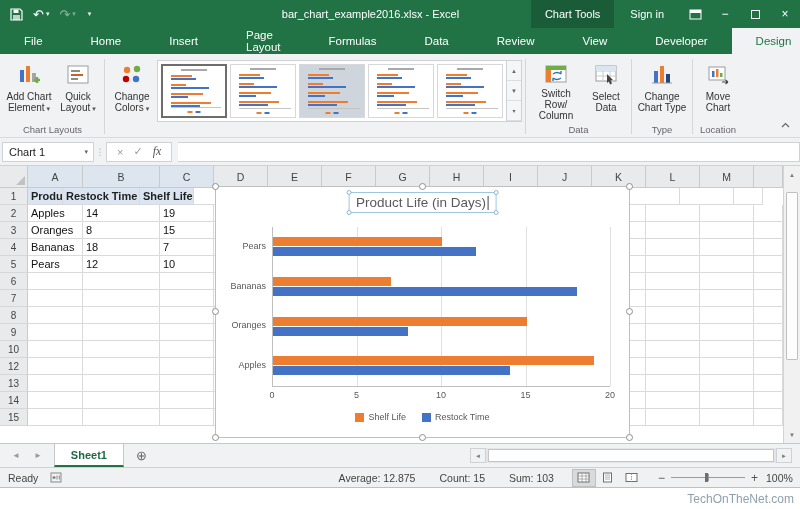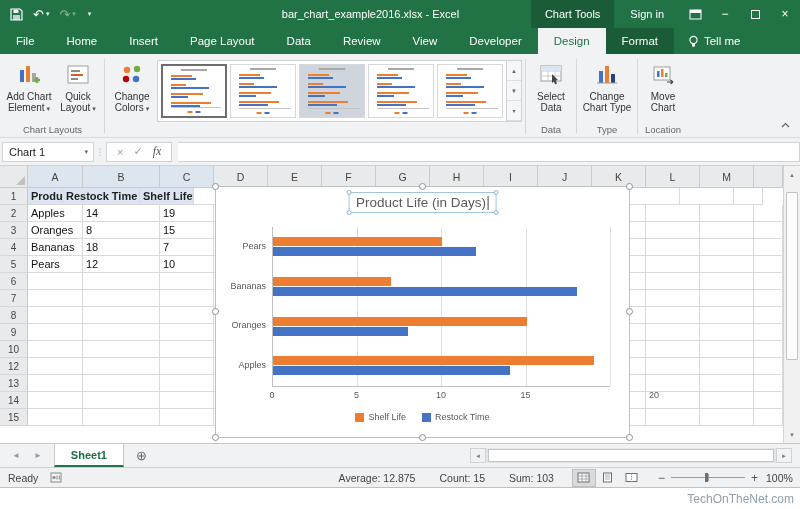--- a/index.html
+++ b/index.html
@@ -15,21 +15,21 @@
   .qat-btn.dim { opacity:.45; }
   .tb-title { flex:1; text-align:center; font-size:11px; color:#fff; padding-left:60px; }
   .tb-right { display:flex; align-items:center; height:100%; }
   .context-tools { background:#1a5c38; height:100%; display:flex; align-items:center; padding:0 14px; font-size:11px; }
   .signin { padding:0 16px; font-size:11px; }
   .winbtn { width:30px; height:100%; display:flex; align-items:center; justify-content:center; font-size:12px; }
   .max-box { width:9px; height:9px; border:1px solid #fff; display:inline-block; }
 
   
   .tabrow { height:26px; background:#217346; display:flex; align-items:stretch; font-size:11.5px; color:#fff; flex:0 0 auto; }
-  .tab { display:flex; align-items:center; padding:0 16px; cursor:default; }
+  .tab { display:flex; align-items:center; padding:0 24px; cursor:default; }
   .tab.active { background:#f1f2f4; color:#217346; }
   .tab.contextual { background:#1a5c38; }
   .tellme { display:flex; align-items:center; gap:5px; padding:0 14px; }
   .spacer { flex:1; }
   .share { display:flex; align-items:center; gap:5px; padding:0 14px; }
 
   
   .ribbon { height:84px; background:#f1f2f4; border-bottom:1px solid #d8dadd; display:flex; align-items:stretch; padding:2px 2px 0 2px; flex:0 0 auto; position:relative; }
   .rgroup { display:flex; flex-direction:column; padding:1px 2px 0 2px; }
   .gbody { flex:1; display:flex; align-items:flex-start; gap:1px; }
@@ -172,20 +172,21 @@
         </span>
       <span class="winbtn">×</span>
     </div>
   </div>
 
   <div class="tabrow">
     <span class="tab">File</span>
     <span class="tab">Home</span>
     <span class="tab">Insert</span>
     <span class="tab">Page Layout</span>
+    <span class="tab">Formulas</span>
     <span class="tab">Data</span>
     <span class="tab">Review</span>
     <span class="tab">View</span>
     <span class="tab">Developer</span>
     <span class="tab active">Design</span>
     <span class="tab contextual">Format</span>
     <span class="tellme">
       <svg width="11" height="13" viewBox="0 0 11 13">
           <circle cx="5.5" cy="5" r="3.6" fill="none" stroke="#fff" stroke-width="1.1"></circle>
           <rect x="4" y="9" width="3" height="2.6" fill="#fff"></rect>
@@ -326,20 +327,31 @@
             <span>▼</span>
             <span>▾</span>
           </div>
         </div>
       </div>
     </div>
     <div class="gsep"></div>
 
     <div class="rgroup">
       <div class="gbody">
+        <div class="bigbtn w52">
+          <span class="bicon">
+            <svg width="26" height="26" viewBox="0 0 26 26">
+                <rect x="3" y="5" width="20" height="16" fill="#fff" stroke="#9b9b9b"></rect>
+                <rect x="3" y="5" width="20" height="4" fill="#70AD47"></rect>
+                <rect x="3" y="9" width="5" height="12" fill="#ED7D31"></rect>
+                <path d="M10 13 q4 -3 8 0 M18 13 l0 -3 M10 17 q4 3 8 0 M10 17 l0 3" stroke="#2e74b5" stroke-width="1.4" fill="none"></path>
+              </svg>
+          </span>
+          <span class="blabel">Switch Row/ Column</span>
+        </div>
         <div class="bigbtn w40">
           <span class="bicon">
             <svg width="26" height="26" viewBox="0 0 26 26">
                 <rect x="3" y="4" width="20" height="15" fill="#fff" stroke="#9b9b9b"></rect>
                 <path d="M3 9h20M3 14h20M10 4v15M17 4v15" stroke="#c9cacc" stroke-width="1"></path>
                 <rect x="3" y="4" width="20" height="5" fill="#dce6f1"></rect>
                 <path d="M14 12 l6 6 -2.4.6 1.4 3 -1.8.8 -1.4-3 -1.8 1.6z" fill="#444"></path>
               </svg>
           </span>
           <span class="blabel">Select Data</span>
@@ -677,21 +689,21 @@
       <div id="chart-canvas" style="position:absolute;inset:0;">
           <span class="gridline" style="left: 56px; top: 40px; height: 159px; background: rgb(191, 191, 191);"></span>
           <span class="tick-label" style="left: 56px; top: 203px;">0</span>
           <span class="gridline" style="left: 140.5px; top: 40px; height: 159px;"></span>
           <span class="tick-label" style="left: 140.5px; top: 203px;">5</span>
           <span class="gridline" style="left: 225px; top: 40px; height: 159px;"></span>
           <span class="tick-label" style="left: 225px; top: 203px;">10</span>
           <span class="gridline" style="left: 309.5px; top: 40px; height: 159px;"></span>
           <span class="tick-label" style="left: 309.5px; top: 203px;">15</span>
           <span class="gridline" style="left: 394px; top: 40px; height: 159px;"></span>
-          <span class="tick-label" style="left: 394px; top: 203px; margin-left: 44px;">20</span>
+          <span class="tick-label" style="left: 394px; top: 203px;">20</span>
           <span class="axisline" style="left: 56px; top: 199px; width: 338px;"></span>
           <span class="cat-label" style="left: 2px; top: 53.875px;">Pears</span>
           <span class="cbar" style="left: 57px; top: 50px; width: 169px; height: 9px; background: rgb(237, 125, 49);"></span>
           <span class="cbar" style="left: 57px; top: 60px; width: 202.8px; height: 9px; background: rgb(68, 114, 196);"></span>
           <span class="cat-label" style="left: 2px; top: 93.625px;">Bananas</span>
           <span class="cbar" style="left: 57px; top: 89.75px; width: 118.3px; height: 9px; background: rgb(237, 125, 49);"></span>
           <span class="cbar" style="left: 57px; top: 99.75px; width: 304.2px; height: 9px; background: rgb(68, 114, 196);"></span>
           <span class="cat-label" style="left: 2px; top: 133.375px;">Oranges</span>
           <span class="cbar" style="left: 57px; top: 129.5px; width: 253.5px; height: 9px; background: rgb(237, 125, 49);"></span>
           <span class="cbar" style="left: 57px; top: 139.5px; width: 135.2px; height: 9px; background: rgb(68, 114, 196);"></span>

